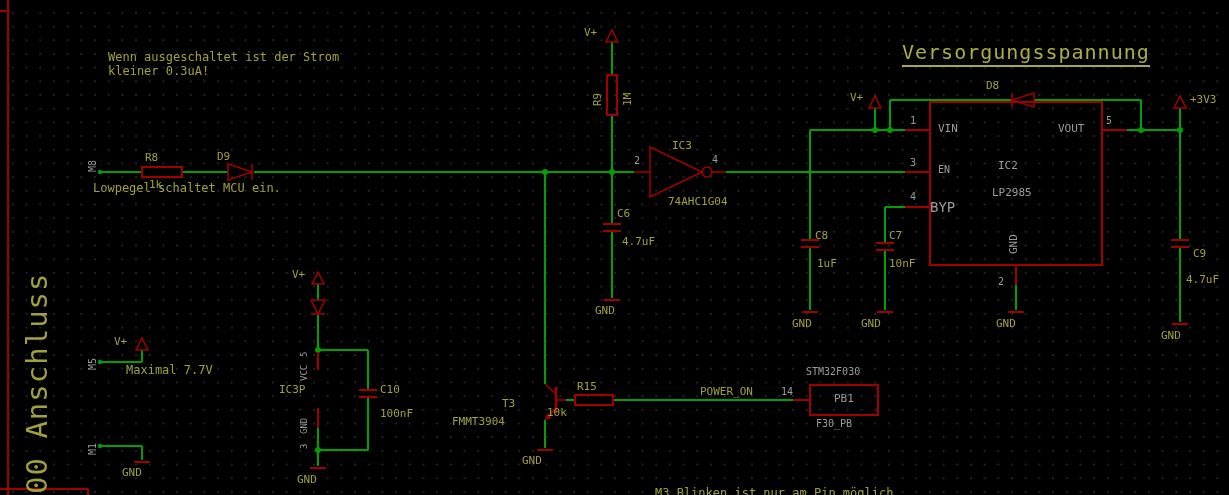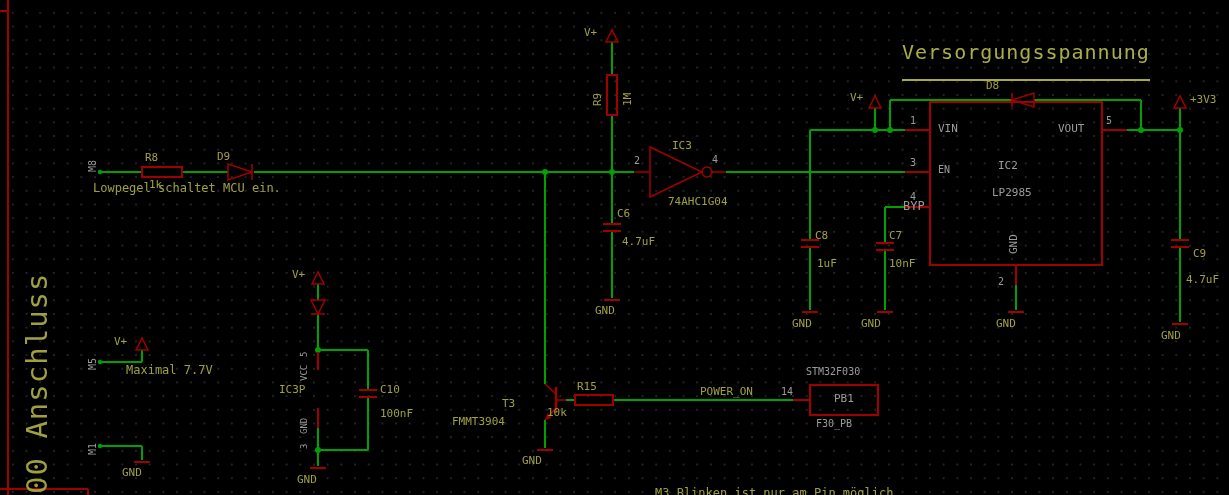--- a/index.html
+++ b/index.html
@@ -22,21 +22,21 @@
     line-height:1.05;
     white-space:pre;
   }
   .gray{color:#9c9c9c;font-size:10px;}
   .note{font-size:12px;line-height:1.18;}
   .rot{transform:rotate(-90deg);transform-origin:0 0;}
   .title{
     font-size:20px;
     letter-spacing:1px;
     border-bottom:2px solid #a8a845;
-    padding-bottom:16px;
+    padding-bottom:2px;
     color:#acac48;
   }
   .sheet{font-size:29px;letter-spacing:1px;color:#a0a042;}
 </style>
 </head>
 <body>
 
 <div id="stage">
 
 <svg width="1229" height="495" viewBox="0 0 1229 495">
@@ -168,20 +168,22 @@
     <line x1="802" y1="312" x2="818" y2="312"></line>
     <line x1="877" y1="312" x2="893" y2="312"></line>
     <line x1="1008" y1="312" x2="1024" y2="312"></line>
     <line x1="1172" y1="324" x2="1188" y2="324"></line>
     <line x1="537" y1="450" x2="553" y2="450"></line>
     <line x1="310" y1="468" x2="326" y2="468"></line>
     <line x1="134" y1="462" x2="150" y2="462"></line>
   </g>
 </svg>
 
+<div class="lbl note" style="left:108px;top:50px">Wenn ausgeschaltet ist der Strom
+kleiner 0.3uA!</div>
 <div class="lbl note" style="left:93px;top:181px">Lowpegel schaltet MCU ein.</div>
 <div class="lbl note" style="left:126px;top:363px">Maximal 7.7V</div>
 <div class="lbl note" style="left:655px;top:486px">M3 Blinken ist nur am Pin möglich</div>
 
 <div class="lbl title" style="left:902px;top:42px">Versorgungsspannung</div>
 <div class="lbl sheet rot" style="left:22px;top:494px">00 Anschluss</div>
 
 <div class="lbl" style="left:700px;top:386px">POWER_ON</div>
 <div class="lbl" style="left:1190px;top:94px">+3V3</div>
 <div class="lbl" style="left:584px;top:27px">V+</div>
@@ -226,21 +228,21 @@
 <div class="lbl gray" style="left:712px;top:155px">4</div>
 
 <div class="lbl gray" style="left:910px;top:116px">1</div>
 <div class="lbl gray" style="left:910px;top:158px">3</div>
 <div class="lbl gray" style="left:910px;top:192px">4</div>
 <div class="lbl gray" style="left:1106px;top:116px">5</div>
 <div class="lbl gray" style="left:998px;top:277px">2</div>
 
 <div class="lbl gray" style="left:938px;top:123px;font-size:11px">VIN</div>
 <div class="lbl gray" style="left:938px;top:165px;font-size:10px">EN</div>
-<div class="lbl gray" style="left:903px;top:200px;font-size:12px">BYP</div>
+<div class="lbl gray" style="left:930px;top:200px;font-size:14px">BYP</div>
 <div class="lbl gray" style="left:1058px;top:123px;font-size:11px">VOUT</div>
 <div class="lbl gray rot" style="left:1008px;top:254px;font-size:11px">GND</div>
 <div class="lbl gray" style="left:998px;top:160px;font-size:11px">IC2</div>
 <div class="lbl gray" style="left:992px;top:187px;font-size:11px">LP2985</div>
 
 <div class="lbl gray" style="left:806px;top:367px">STM32F030</div>
 <div class="lbl gray" style="left:834px;top:393px;font-size:11px">PB1</div>
 <div class="lbl gray" style="left:816px;top:419px">F30_PB</div>
 <div class="lbl gray" style="left:781px;top:387px">14</div>
 

